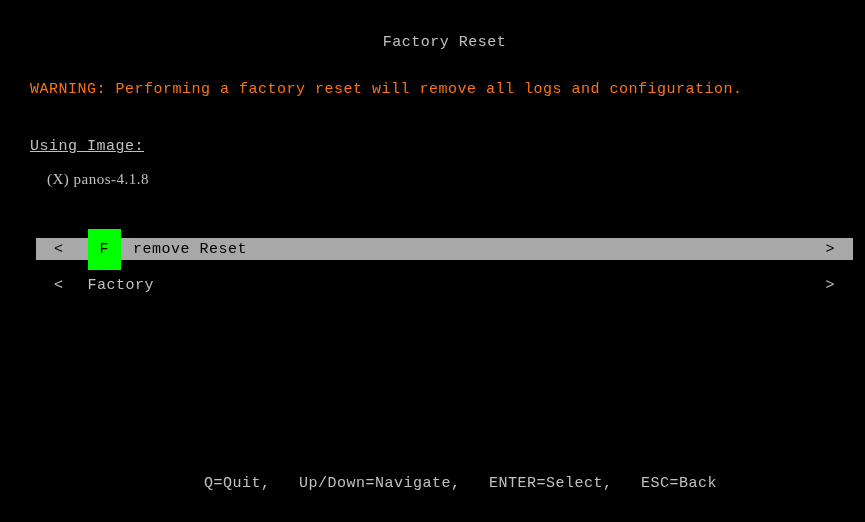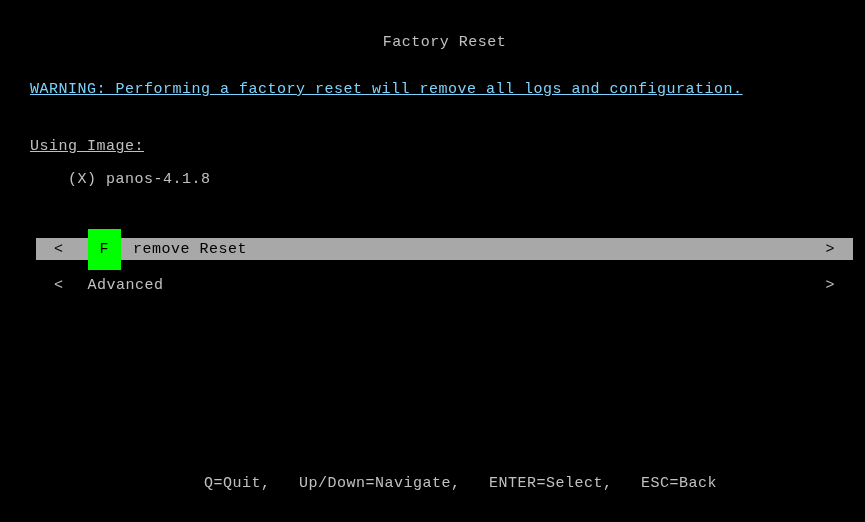--- a/index.html
+++ b/index.html
@@ -24,34 +24,34 @@
       padding: 0;
     }
     .title {
       text-align: center;
       color: #c0c0c0;
       padding-top: 10px;
       padding-bottom: 18px;
     }
     .warning-line {
       padding-left: 6px;
-      color: #7dd3fc;
+      color: #f97316;
       white-space: pre;
-      text-decoration: underline;
     }
     .using-image {
       padding-left: 6px;
       padding-top: 28px;
       white-space: pre;
       text-decoration: underline;
     }
     .image-entry {
       padding-left: 6px;
       white-space: pre;
       padding-top: 4px;
+      font-family: Liberation Serif, serif;
     }
     .menu-area {
       margin-top: 26px;
     }
     .menu-item {
       display: flex;
       width: 100%;
       height: 22px;
       align-items: center;
       padding: 0 6px;
@@ -101,21 +101,21 @@
   <div class="menu-area">
 
     <div class="menu-item selected">
       <span class="left-angle">&lt;</span>
       <span class="label"> <span class="hotkey">F</span><span>remove Reset</span></span>
       <span class="right-angle">&gt;</span>
     </div>
 
     <div class="menu-item">
       <span class="left-angle">&lt;</span>
-      <span class="label"> Advanced</span>
+      <span class="label"> Factory</span>
       <span class="right-angle">&gt;</span>
     </div>
 
   </div>
 
   <div class="footer">Q=Quit,   Up/Down=Navigate,   ENTER=Select,   ESC=Back</div>
 
 </div>
 
 </body></html>

